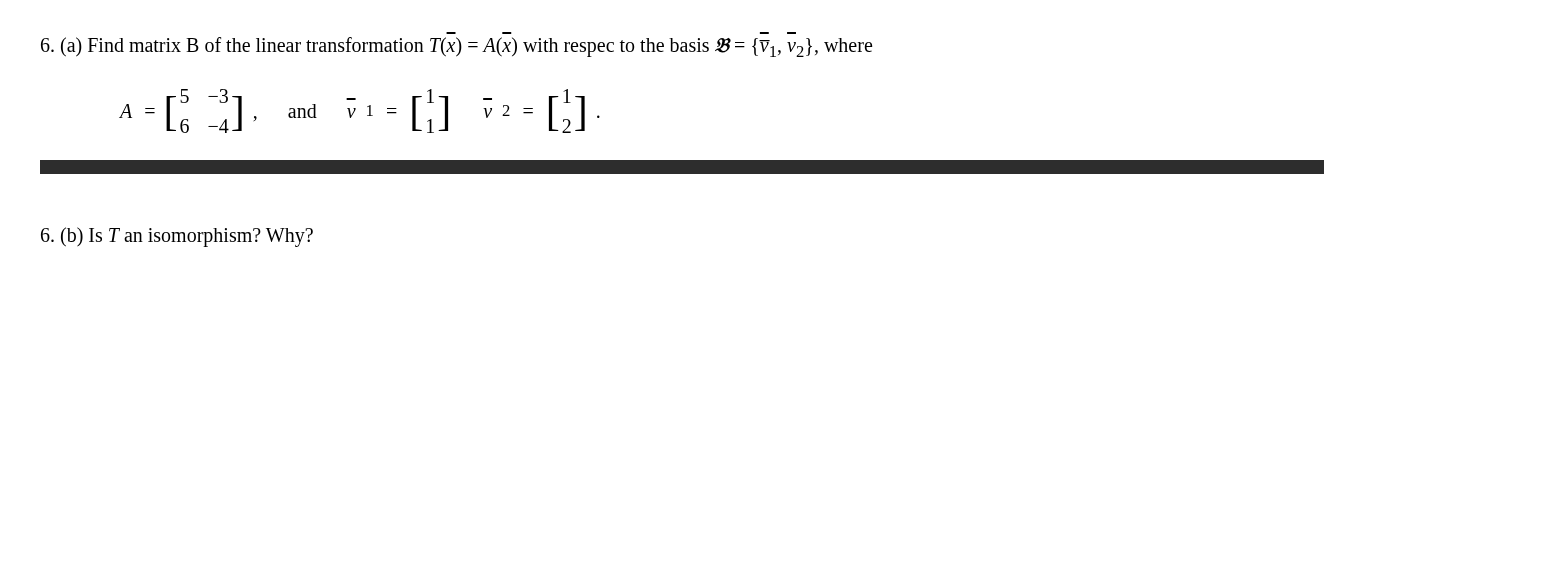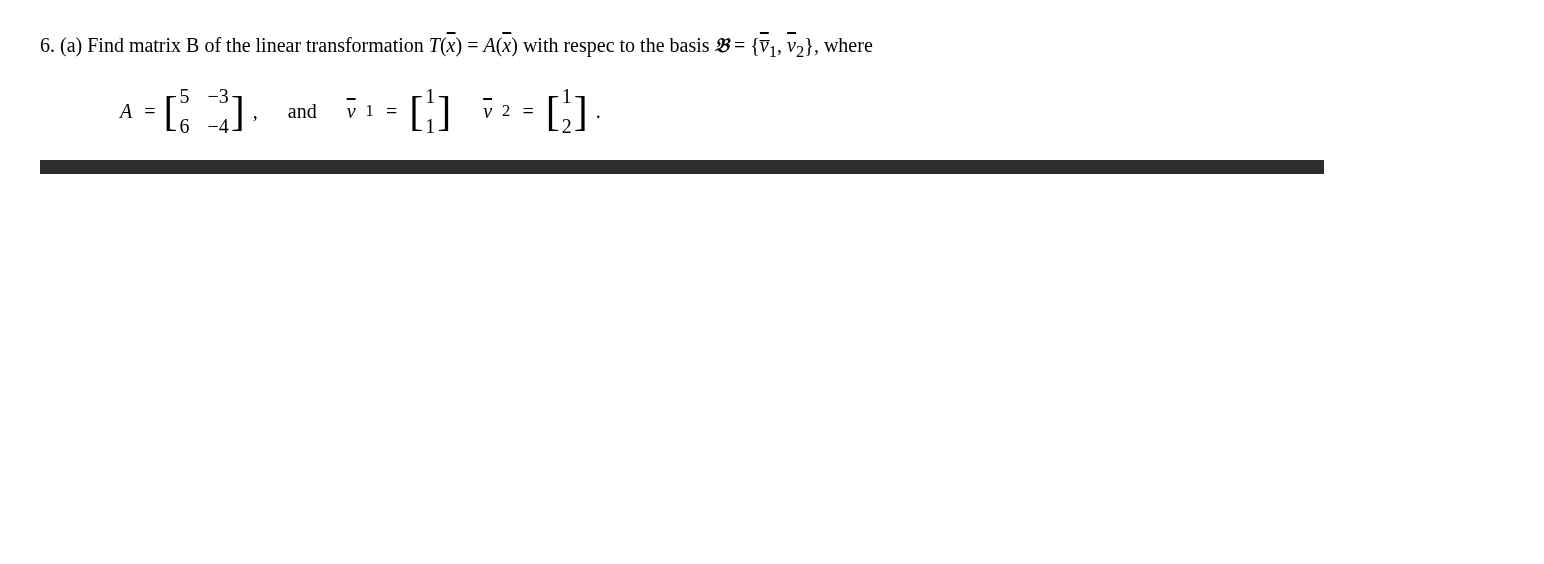--- a/index.html
+++ b/index.html
@@ -170,14 +170,18 @@
           </div>
         </div>
         <span class="bracket-right">]</span>
       </div>
       <span>.</span>
     </div>
   </div>
 
   <div class="divider-bar"></div>
 
+  <div class="question-part-b">
+    <span>6. (b)</span>
+    <span> Is </span><span style="font-style:italic;">T</span><span> an isomorphism? Why?</span>
+  </div>
 
 </div>
 
 </body></html>

